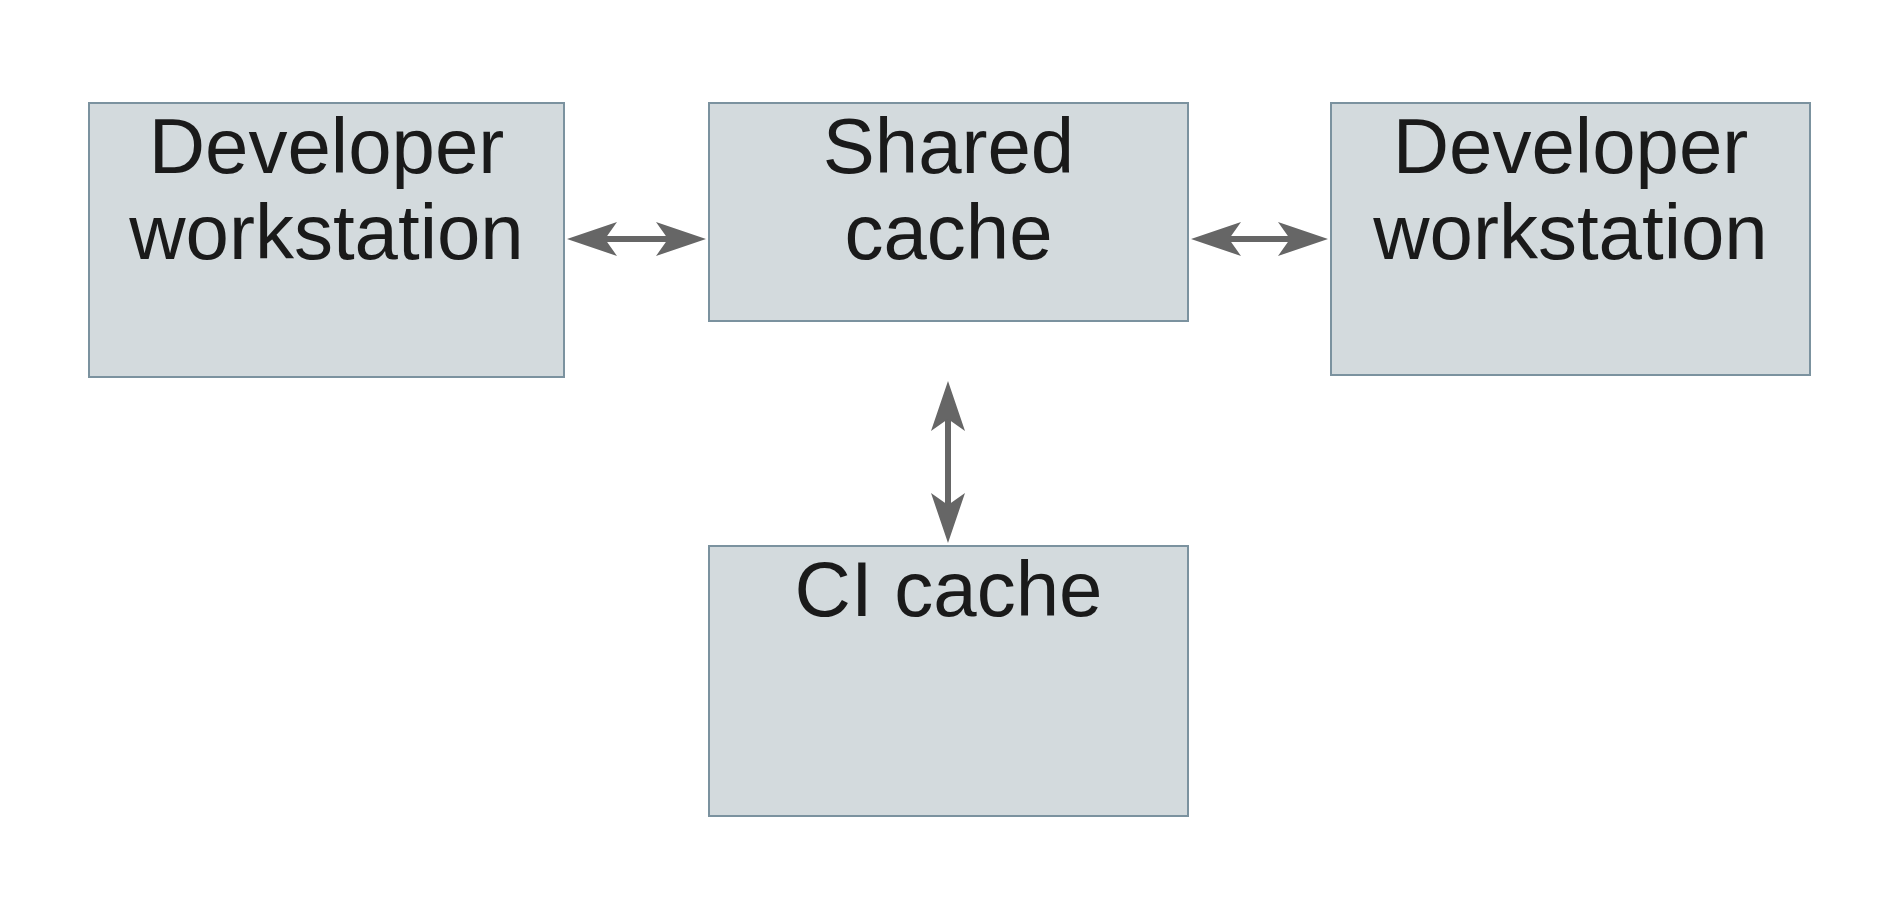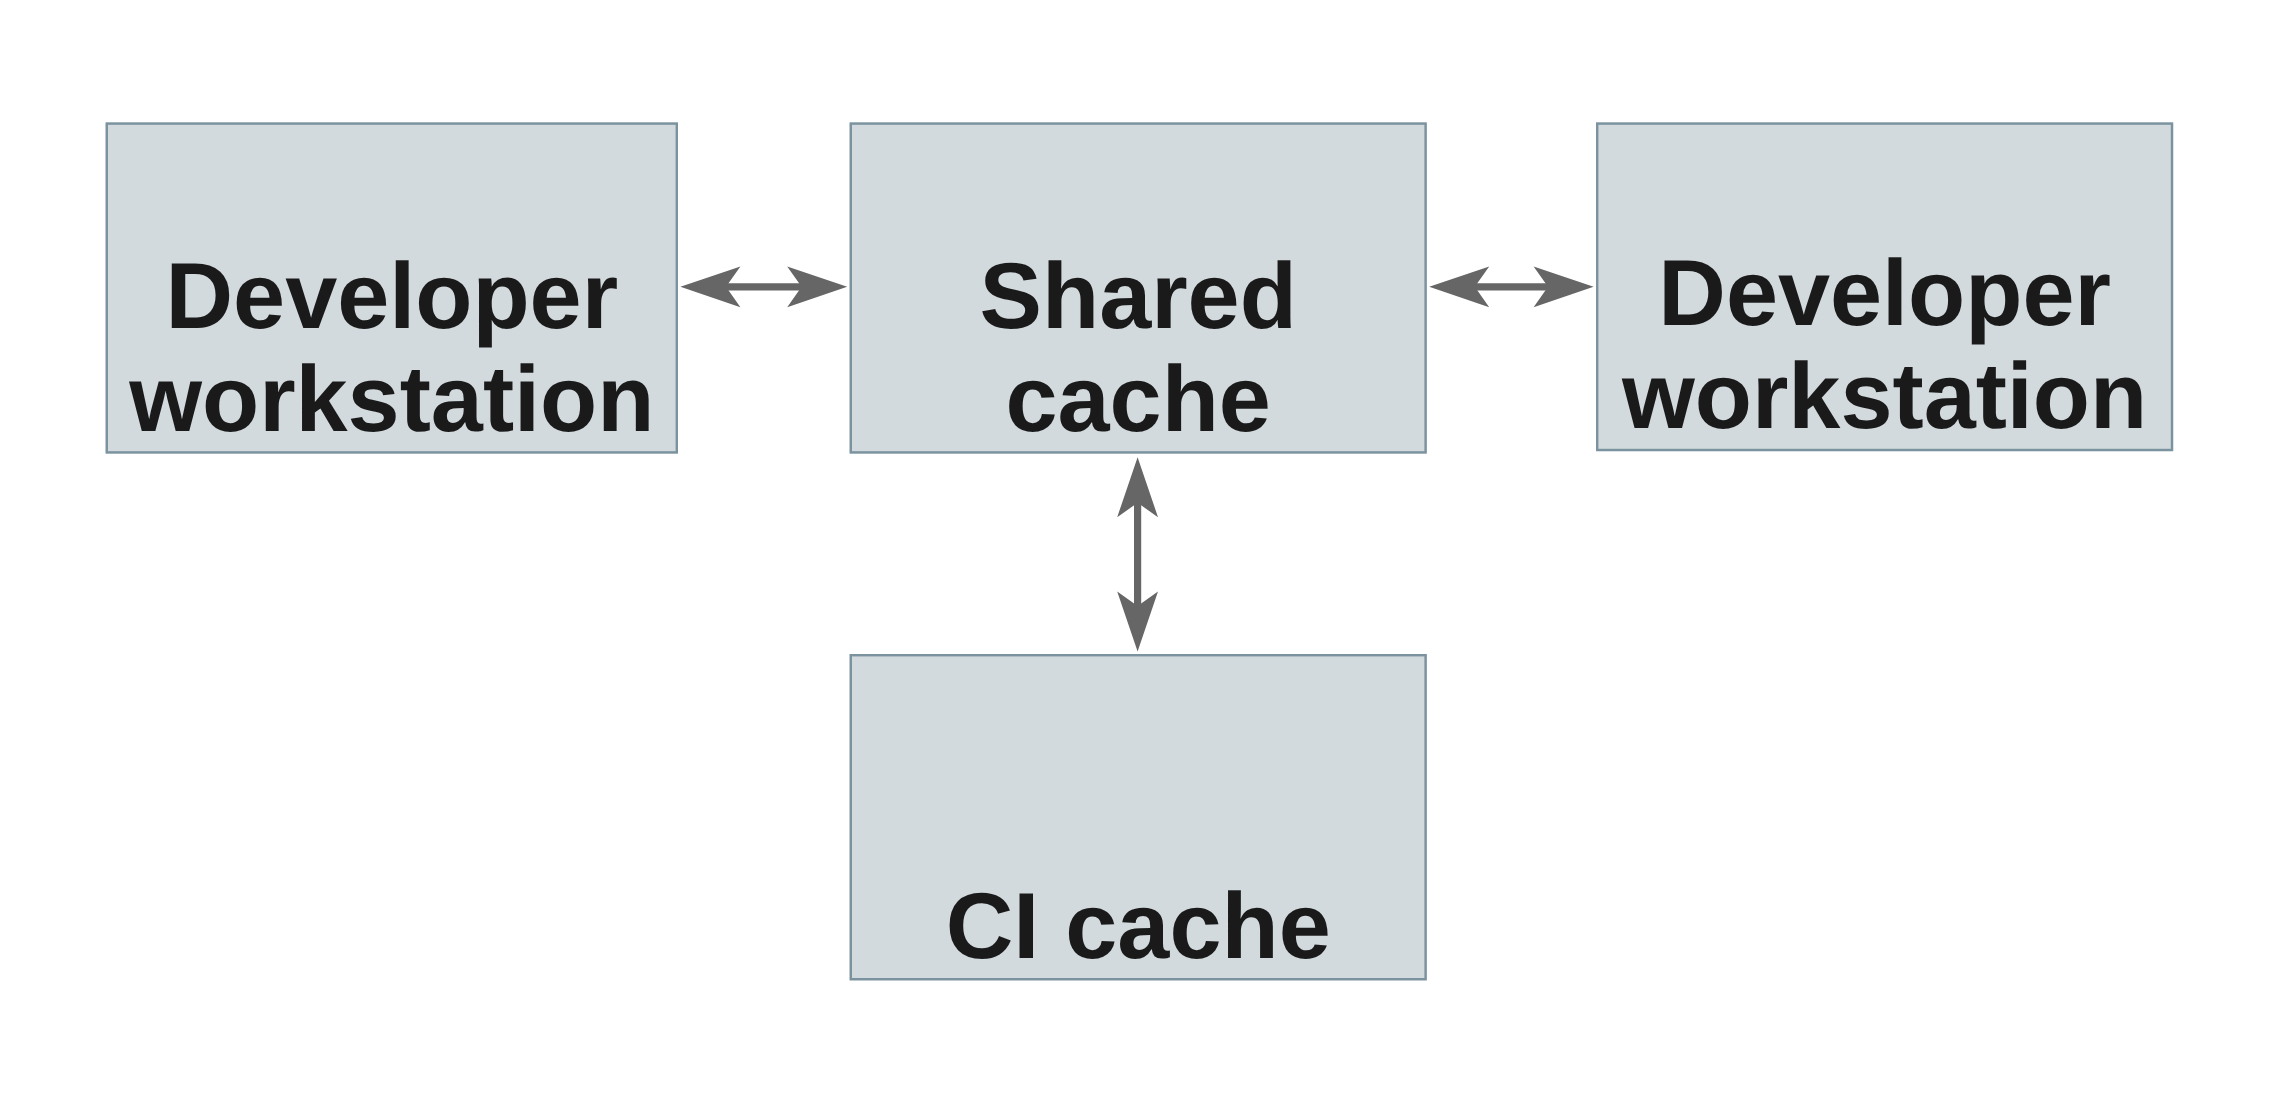--- a/index.html
+++ b/index.html
@@ -33,34 +33,33 @@
   }
   .arrow-head {
     fill: var(--arrow-color);
     stroke: none;
   }
   .node {
     position: absolute;
     background: var(--box-fill);
     border: 2px solid var(--box-border);
     display: flex;
-    align-items: flex-end;
+    align-items: flex-start;
     justify-content: center;
-    font-weight: bold;
   }
   .node-label {
     color: var(--text-color);
     font-size: 78px;
     line-height: 1.1;
     text-align: center;
     white-space: pre-line;
     letter-spacing: 0;
   }
   .node-dev-left   { left: 88px;   top: 102px; width: 477px; height: 276px; }
-  .node-shared     { left: 708px;  top: 102px; width: 481px; height: 276px; }
+  .node-shared     { left: 708px;  top: 102px; width: 481px; height: 220px; }
   .node-dev-right  { left: 1330px; top: 102px; width: 481px; height: 274px; }
   .node-ci         { left: 708px;  top: 545px; width: 481px; height: 272px; }
 </style>
 </head>
 <body>
 
 <div class="canvas">
 
   <svg class="arrows-layer" viewBox="0 0 1900 922" xmlns="http://www.w3.org/2000/svg">
 

